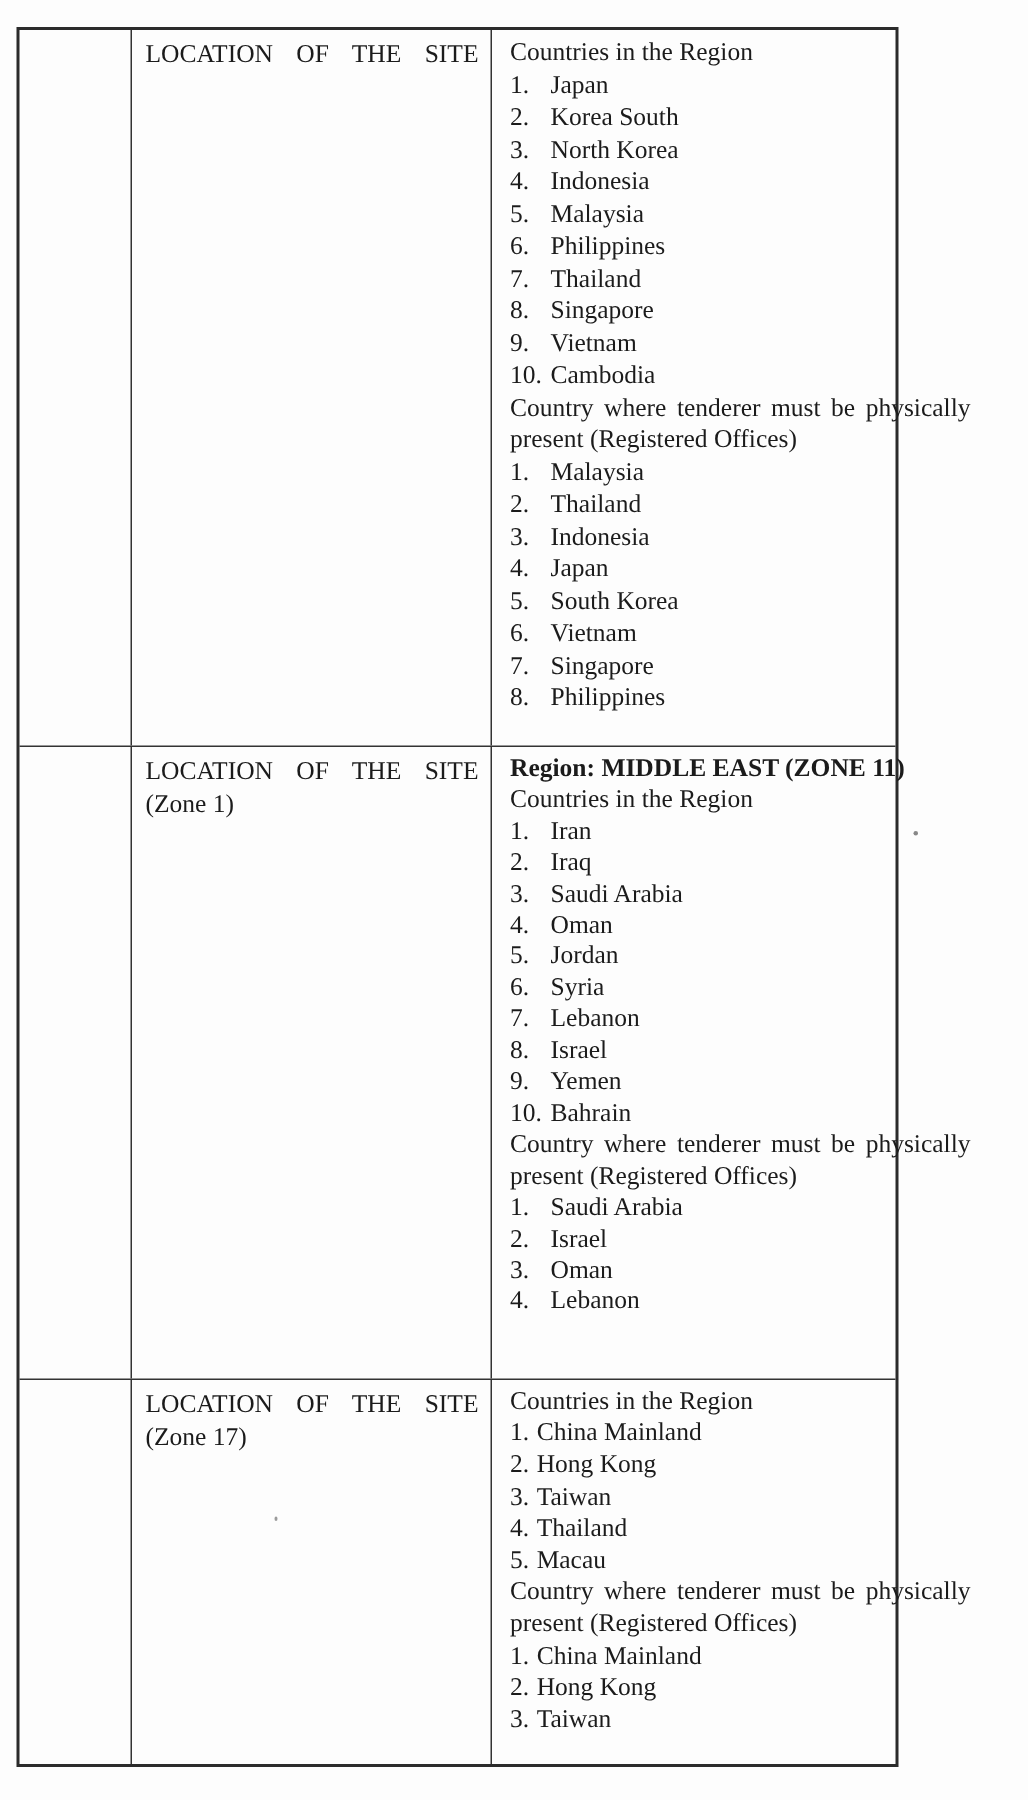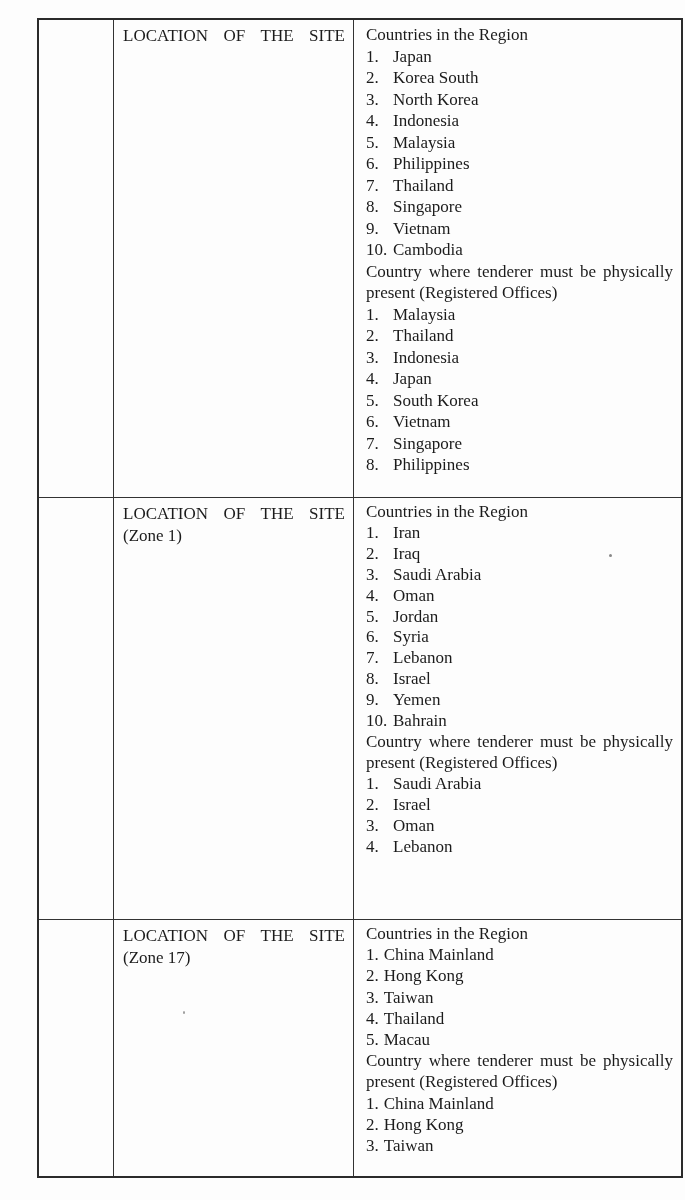--- a/index.html
+++ b/index.html
@@ -3,21 +3,21 @@
 <meta charset="utf-8">
 <style>
   html,body{margin:0;padding:0;background:#e8e8e8;}
   .screenshot{
     position:relative;width:685px;height:1200px;background:#fdfdfd;
     font-family:"Liberation Serif","DejaVu Serif",serif;
     color:#1b1b1b;font-size:17px;overflow:hidden;
   }
   *{box-sizing:border-box;}
   .doc-table{
-    position:absolute;left:37px;top:18px;width:646px;
+    position:absolute;left:11px;top:18px;width:588px;
     border:2px solid #2b2b2b;
   }
   .t-row{display:grid;grid-template-columns:74px 240px 328px;}
   .t-row + .t-row{border-top:1.5px solid #333;}
   .row-zone3{height:477px;}
   .row-zone11{height:422px;}
   .row-zone17{height:257px;}
   .cell{overflow:hidden;}
   .c1{background:transparent;}
   .c2{border-left:1.5px solid #333;padding:5px 8px 0 9px;line-height:21.5px;}
@@ -131,20 +131,24 @@
       </div>
     </div>
 
     <div class="t-row row-zone11">
       <div class="cell c1"></div>
       <div class="cell c2">
         <div class="site-line1">LOCATION OF THE SITE</div>
         <div class="site-line2">(Zone 1)</div>
       </div>
       <div class="cell c3">
+        <div class="region-line bold-prefix">
+          <span class="region-prefix">Region:</span>
+          <span class="region-name">MIDDLE EAST (ZONE 11)</span>
+        </div>
         <div class="list-heading">Countries in the Region</div>
         <div class="country-list tabbed">
             <div class="li">
               <span class="num">1.</span>
               <span class="cname">Iran</span>
             </div>
             <div class="li">
               <span class="num">2.</span>
               <span class="cname">Iraq</span>
             </div>

